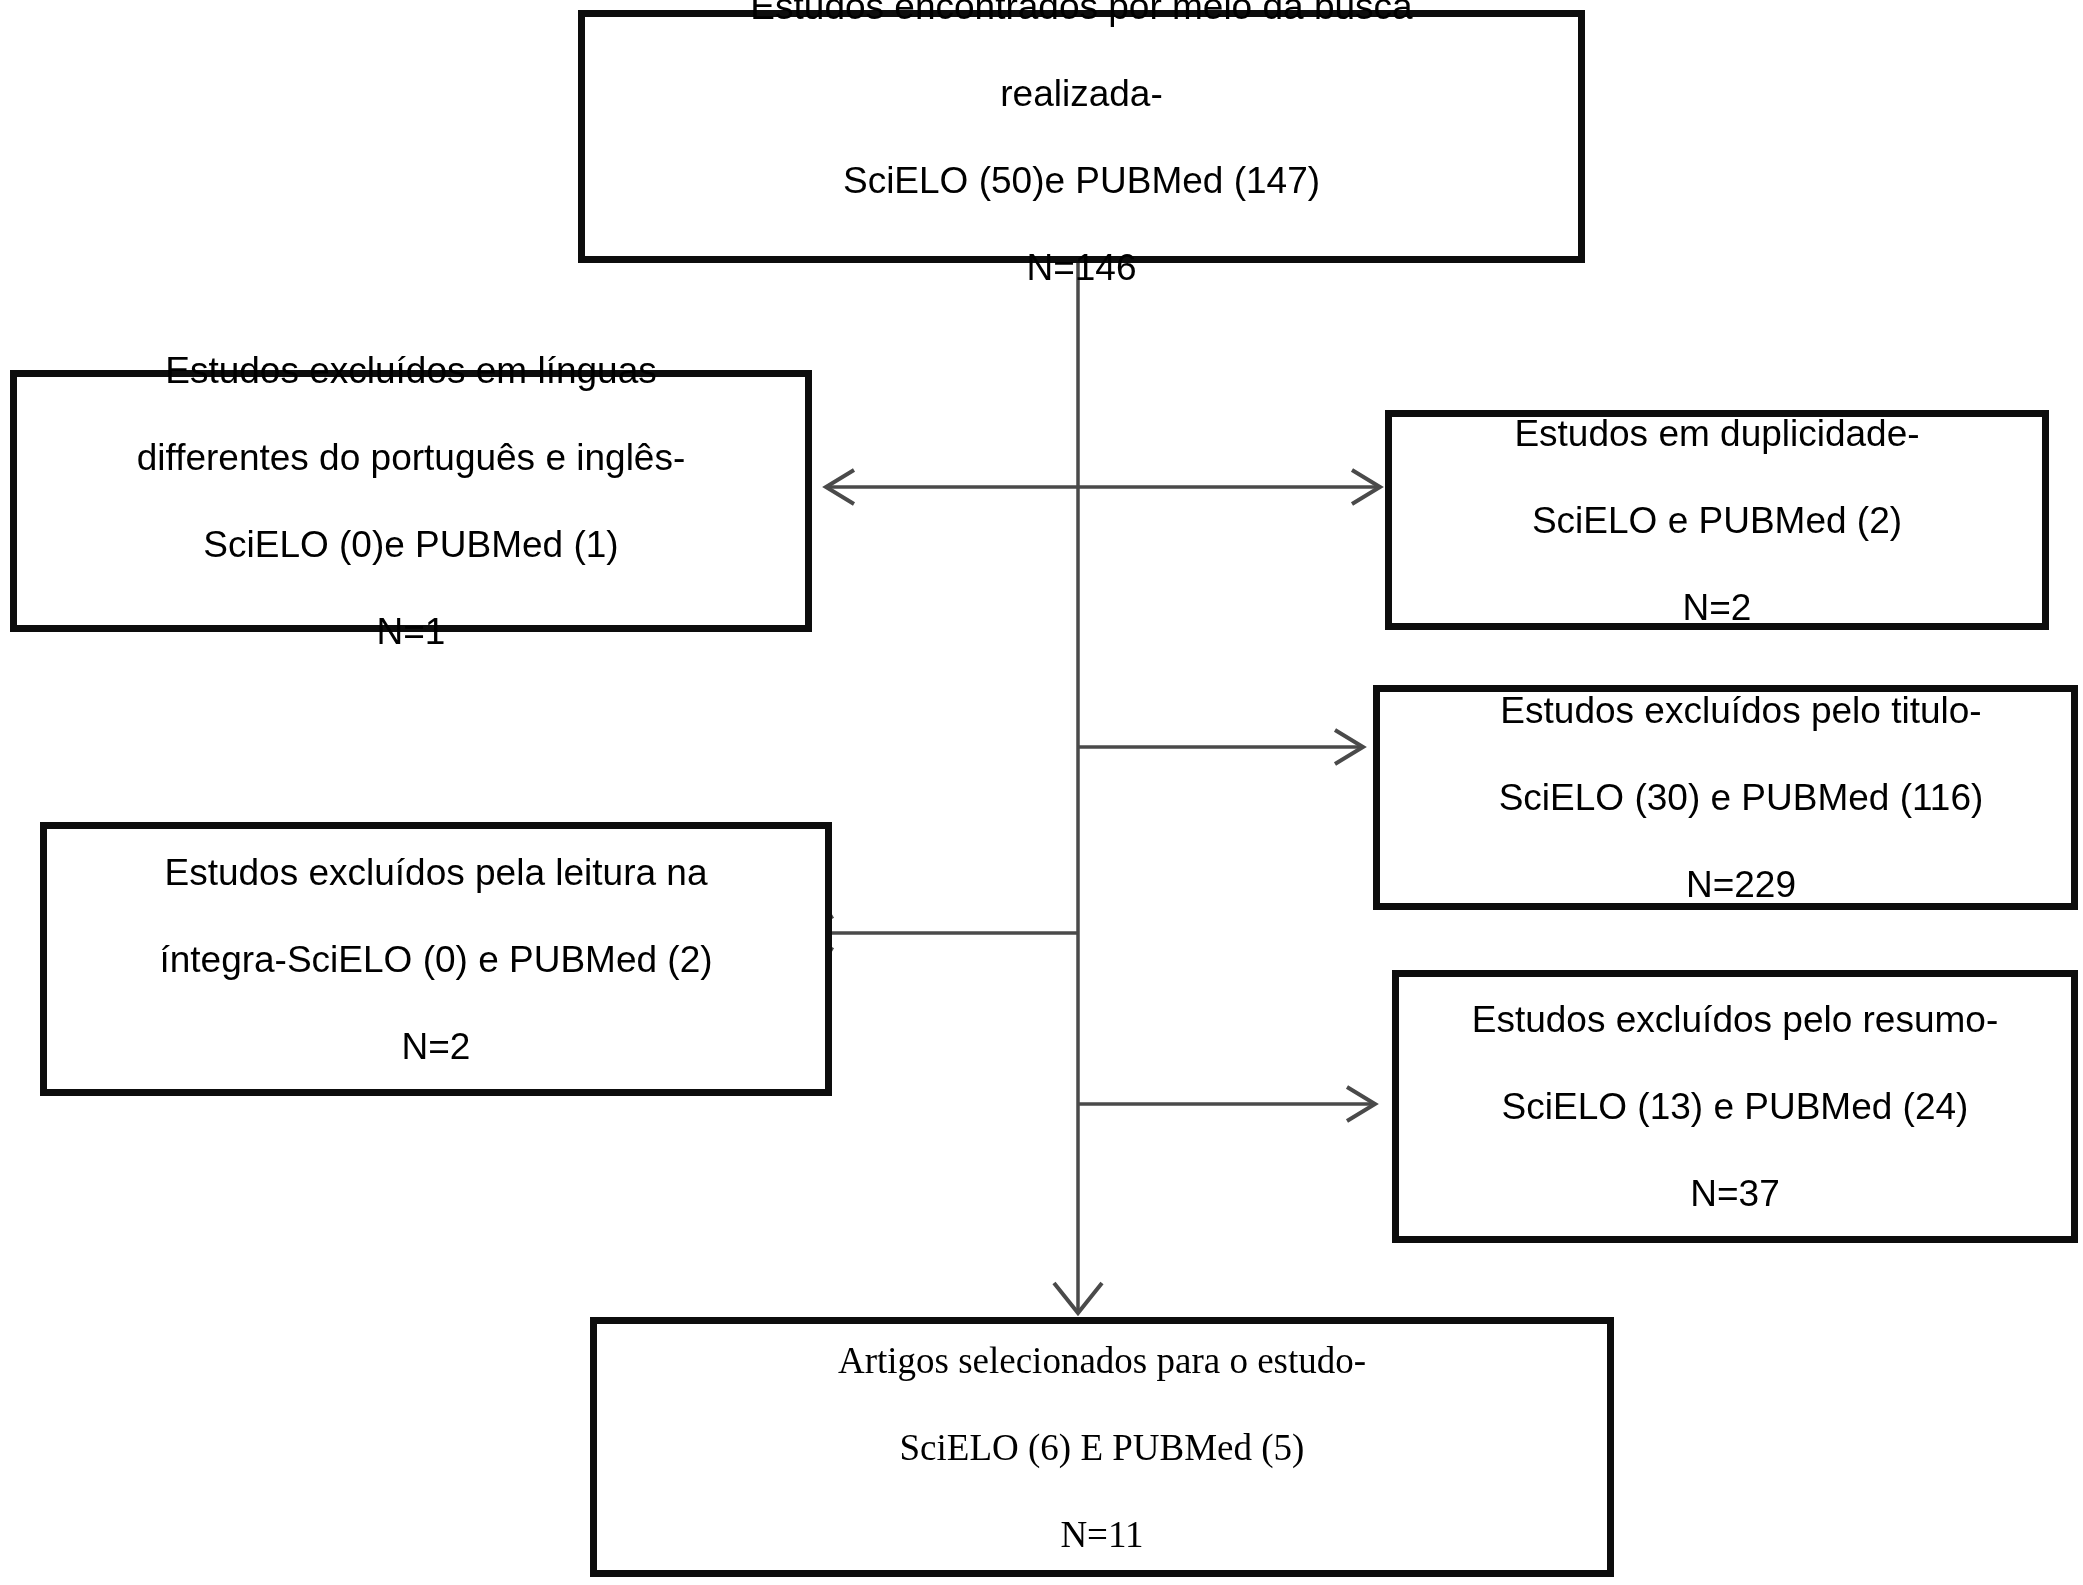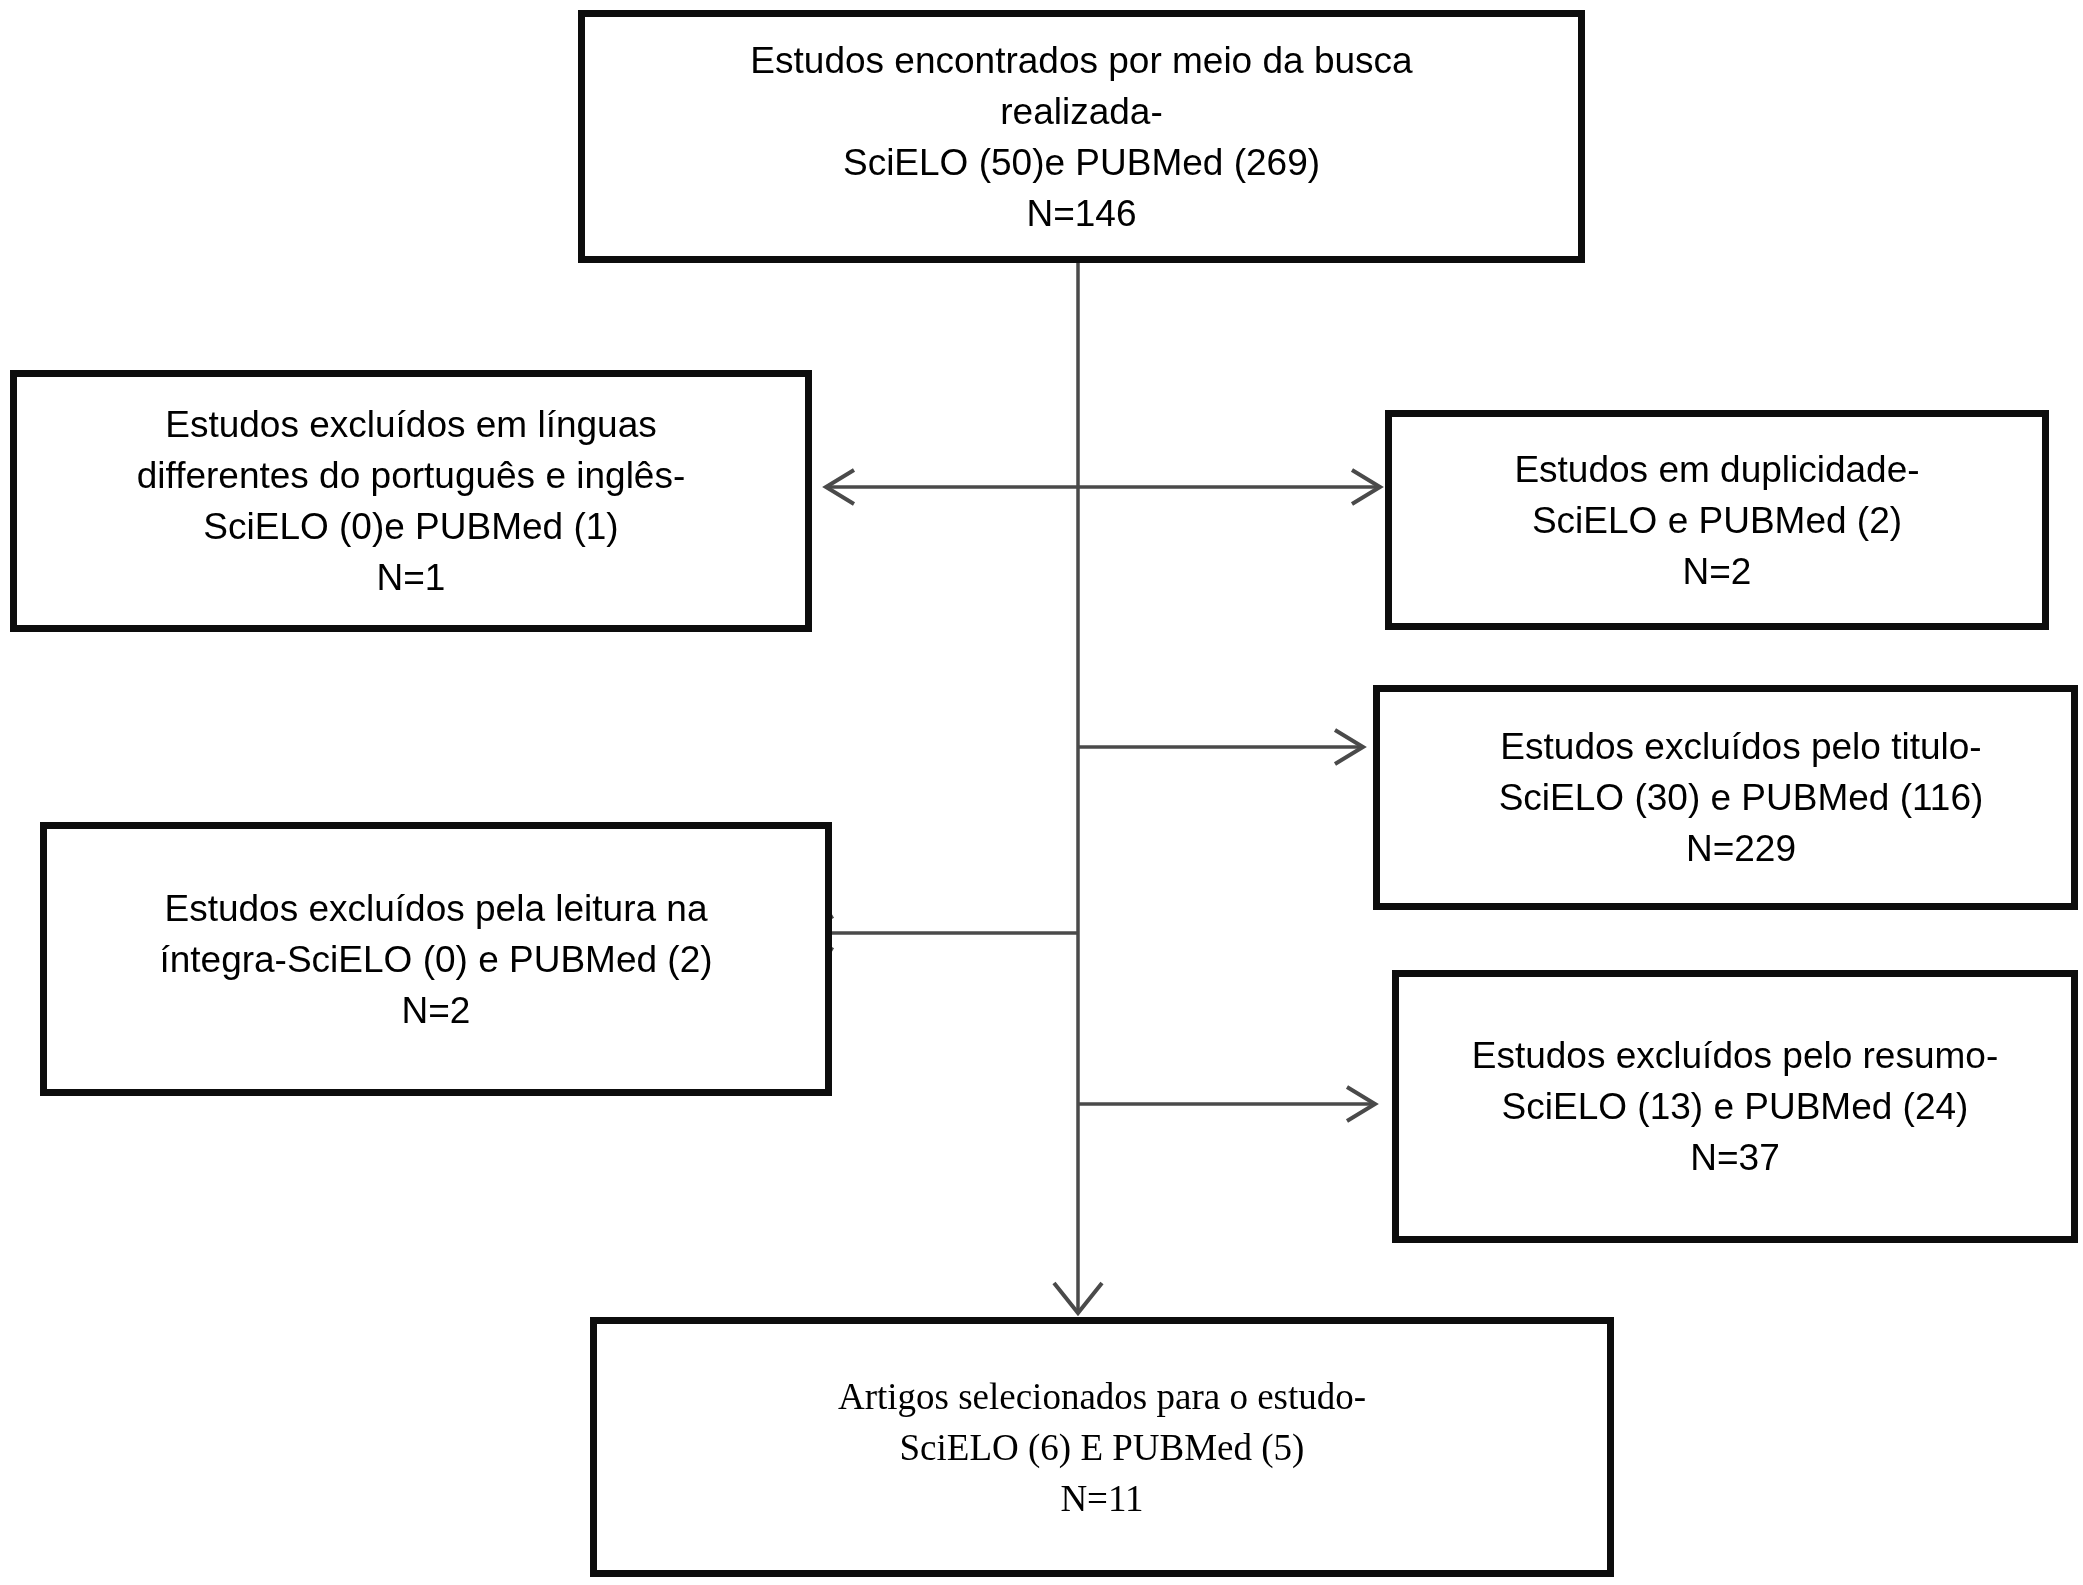--- a/index.html
+++ b/index.html
@@ -36,20 +36,21 @@
     border: 7px solid var(--box-border);
     background: var(--bg);
     display: flex;
     flex-direction: column;
     justify-content: center;
     align-items: center;
     text-align: center;
     font-size: 37px;
     line-height: 51px;
     color: var(--text);
+    gap: 36px;
   }
   .box .line { width: 100%; }
 
   .box-found     { left: 578px;  top: 10px;   width: 1007px; height: 253px; }
   .box-languages { left: 10px;   top: 370px;  width: 802px;  height: 262px; }
   .box-dupes     { left: 1385px; top: 410px;  width: 664px;  height: 220px; }
   .box-title     { left: 1373px; top: 685px;  width: 705px;  height: 225px; padding-left: 31px; }
   .box-fulltext  { left: 40px;   top: 822px;  width: 792px;  height: 274px; }
   .box-abstract  { left: 1392px; top: 970px;  width: 686px;  height: 273px; }
   .box-selected  { left: 590px;  top: 1317px; width: 1024px; height: 260px; font-family: Liberation Serif, serif; }
@@ -74,21 +75,21 @@
     <line x1="1078" y1="933" x2="805" y2="933"></line>
     <path d="M833 916 L805 933 L833 950"></path>
 
     <line x1="1078" y1="1104" x2="1375" y2="1104"></line>
     <path d="M1347 1087 L1375 1104 L1347 1121"></path>
   </svg>
 
   <div class="box box-found">
     <div class="line">Estudos encontrados por meio da busca</div>
     <div class="line">realizada-</div>
-    <div class="line">SciELO (50)e PUBMed (269)</div>
+    <div class="line">SciELO (50)e PUBMed (147)</div>
     <div class="line">N=146</div>
   </div>
 
   <div class="box box-languages">
     <div class="line">Estudos excluídos em línguas</div>
     <div class="line">differentes do português e inglês-</div>
     <div class="line">SciELO (0)e PUBMed (1)</div>
     <div class="line">N=1</div>
   </div>
 

